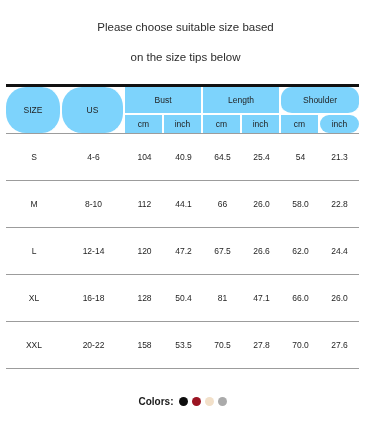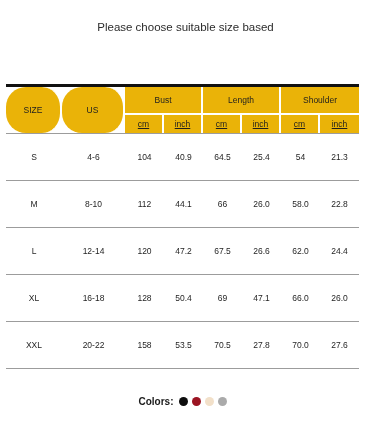--- a/index.html
+++ b/index.html
@@ -73,40 +73,40 @@
     text-align: center;
     vertical-align: middle;
     font-weight: normal;
     font-size: 8.5px;
     color: #1f1f1f;
     padding: 0;
   }
 
   
   thead th {
-    background: #eab308;
+    background: #7dd3fc;
     border-right: 2px solid #ffffff;
     border-bottom: 2px solid #ffffff;
     height: 22px;
   }
   thead th.last-col {
     border-right: none;
+    border-radius: 11px;
   }
   thead th.span-two {
     height: 46px;
     border-bottom: none;
     border-radius: 20px;
   }
   thead th.group {
     height: 22px;
   }
   thead th.sub {
     height: 15px;
     border-bottom: none;
-    text-decoration: underline;
   }
 
   tbody td {
     height: 46px;
     border-top: 1px solid #9c9c9c;
     background: #ffffff;
   }
   tbody tr:first-child td {
     border-top: 1px solid #9c9c9c;
   }
@@ -149,20 +149,21 @@
   }
 </style>
 </head>
 <body>
 
 <div class="page">
 
   <div class="title-block">
     <div class="chart-subtitle">
       <span class="sub-line">Please choose suitable size based</span>
+      <span class="sub-line">on the size tips below</span>
     </div>
   </div>
 
   <div class="table-wrap">
     <div class="top-rule"></div>
 
     <table class="size-table">
       <colgroup>
         <col class="c-size">
         <col class="c-us">
@@ -219,21 +220,21 @@
             <td>67.5</td>
             <td>26.6</td>
             <td>62.0</td>
             <td>24.4</td>
           </tr>
           <tr>
             <td>XL</td>
             <td>16-18</td>
             <td>128</td>
             <td>50.4</td>
-            <td>69</td>
+            <td>81</td>
             <td>47.1</td>
             <td>66.0</td>
             <td>26.0</td>
           </tr>
           <tr>
             <td>XXL</td>
             <td>20-22</td>
             <td>158</td>
             <td>53.5</td>
             <td>70.5</td>

